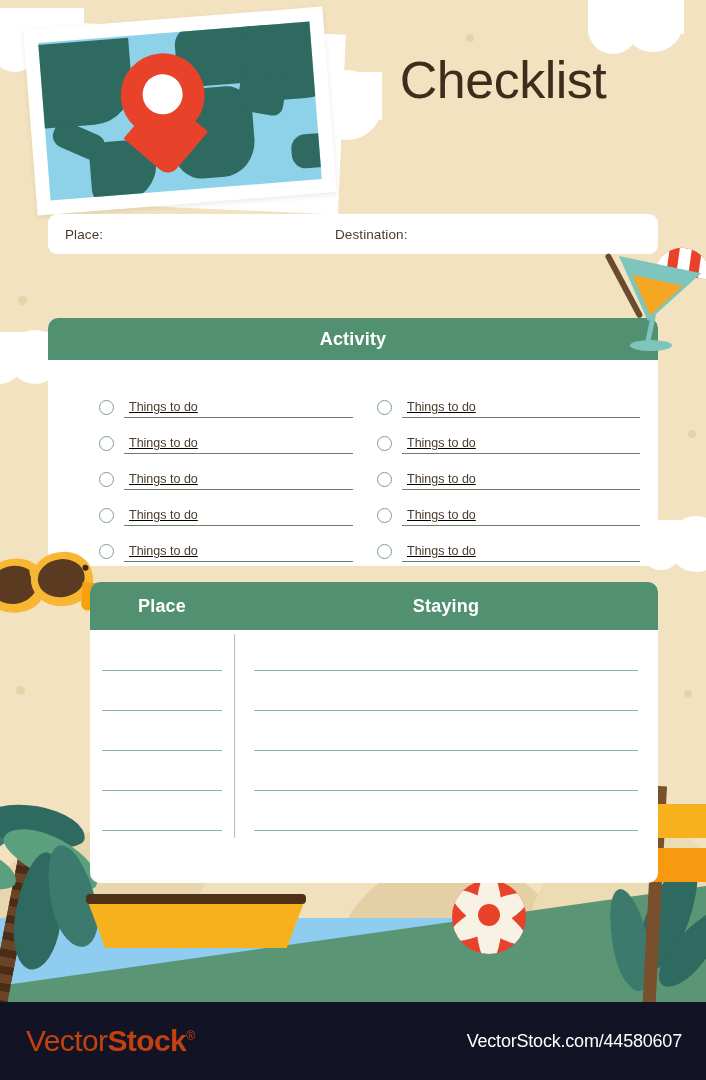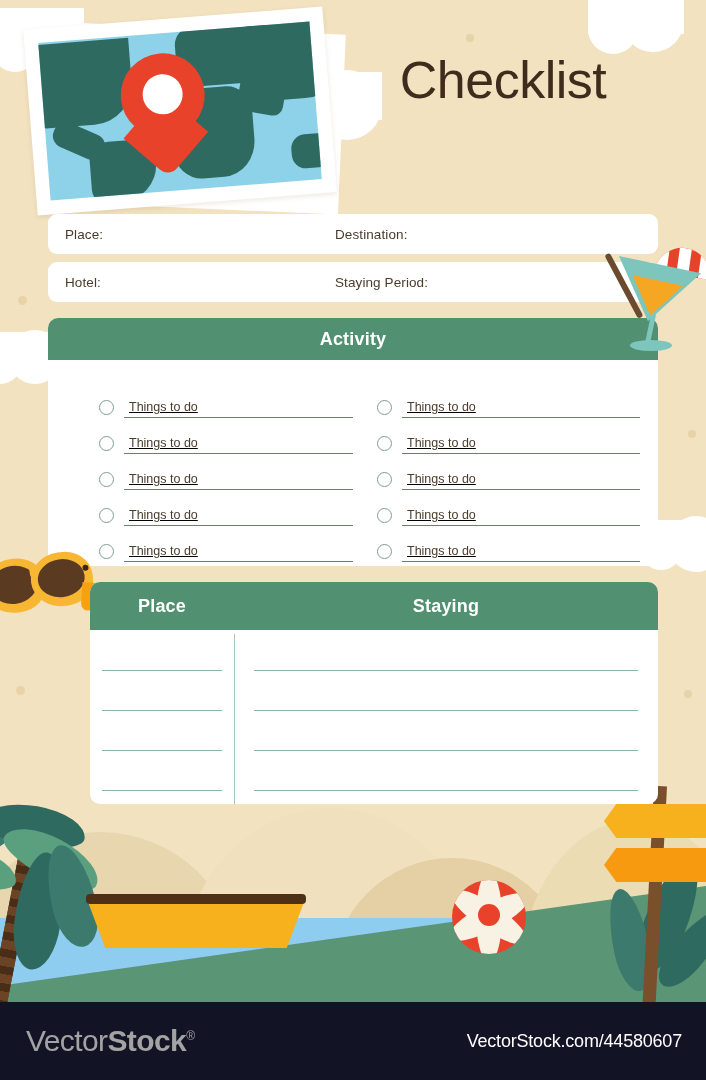--- a/index.html
+++ b/index.html
@@ -136,21 +136,21 @@
     margin-left: 10px;
     border-bottom: 1.1px solid #6f7d6c;
     font-size: 12.5px;
     color: #4a3b2b;
     padding-left: 5px;
     padding-bottom: 2px;
     line-height: 15px;
   }
   .check-col.right .check-row { padding-left: 24px; }
 
-  #table-card { left: 90px; top: 582px; width: 568px; height: 222px; }
+  #table-card { left: 90px; top: 582px; width: 568px; height: 301px; }
   #table-card .card-head { height: 48px; }
   #table-card .head-title.place { width: 144px; text-align: center; }
   #table-card .head-title.activity { flex: 1; text-align: center; }
   .table-body { position: relative; height: 214px; display: flex; }
   .tb-col { position: relative; padding: 0 12px; }
   .tb-col.place { width: 144px; }
   .tb-col.activity { flex: 1; padding-left: 20px; padding-right: 20px; }
   .tb-line {
     position: absolute; left: 12px; right: 12px;
     border-bottom: 1.1px solid #8ab79d;
@@ -292,21 +292,21 @@
 
   
   #footer {
     position: absolute; left: 0; bottom: 0;
     width: 706px; height: 78px;
     background: #131326;
     display: flex; align-items: center;
   }
   #brand {
     margin-left: 26px;
-    color: #a3a3a3;
+    color: #c2410c;
     font-size: 30px;
     letter-spacing: -0.6px;
     white-space: nowrap;
   }
   #brand .thin { font-weight: 300; }
   #brand .bold { font-weight: bold; }
   #brand .reg { font-size: 12px; vertical-align: super; }
   #url {
     position: absolute; right: 24px;
     color: #ffffff; font-size: 18px; letter-spacing: -0.2px;
@@ -424,24 +424,20 @@
     </div>
   </div>
 
   <div id="title">
     <span class="l2">Checklist</span>
   </div>
 
   <div class="field-bar" style="top:214px;">
     <span class="field-label col1">Place:</span>
     <span class="field-label col2">Destination:</span>
-  </div>
-  <div class="field-bar" style="top:262px;">
-    <span class="field-label col1">Hotel:</span>
-    <span class="field-label col2">Staying Period:</span>
   </div>
 
   <div class="card" id="checklist-card">
     <div class="card-head">
       <span class="head-title">Activity</span>
     </div>
     <div class="check-body">
       <div class="check-col left">
         <div class="check-row">
           <span class="checkbox"></span>

